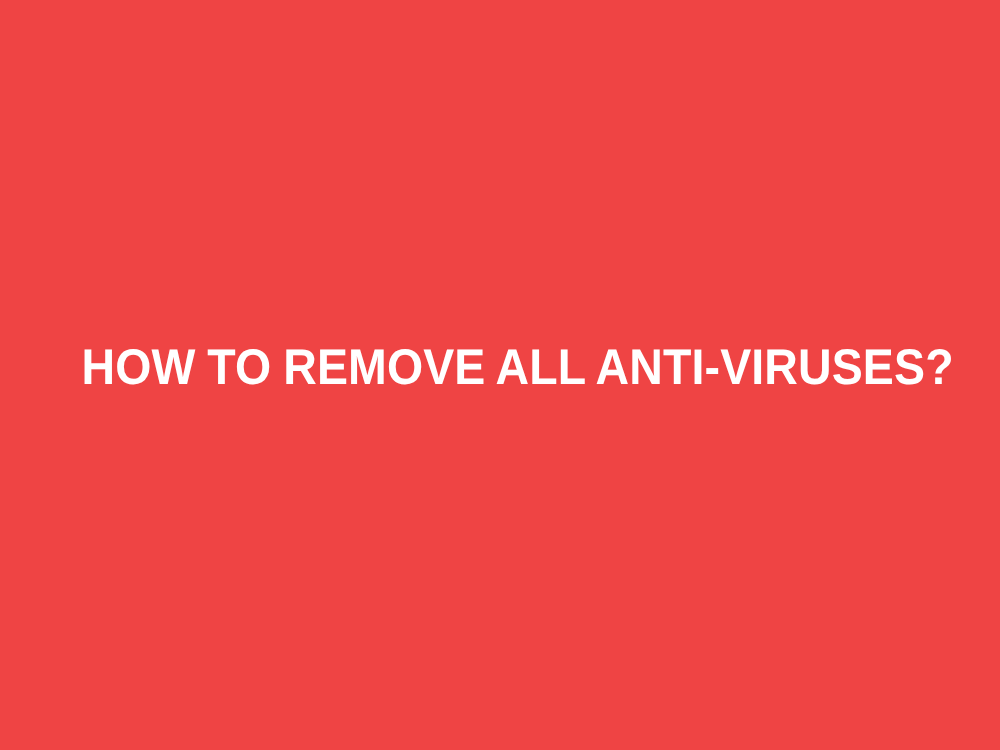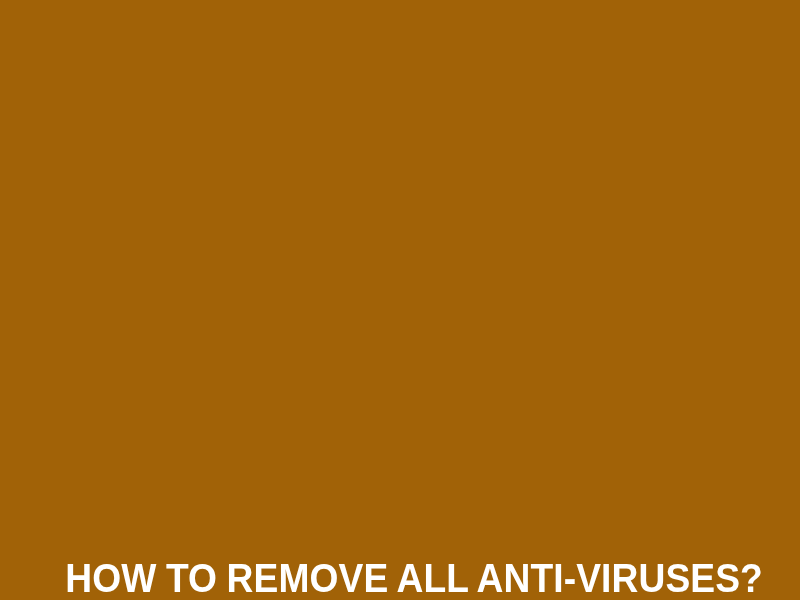--- a/index.html
+++ b/index.html
@@ -50,20 +50,20 @@
     text-transform: uppercase;
     white-space: nowrap;
     
     transform: scaleX(0.93);
     transform-origin: center center;
   }
 </style>
 </head>
 <body>
 
-<div class="title-card" style="background-color: #a16207; align-items: flex-end;">
+<div class="title-card" style="background-color: #ef4444;">
 
   <div class="headline-wrap">
 
     <h1 class="headline" style="color: rgb(255, 255, 255);">HOW TO REMOVE ALL ANTI-VIRUSES?</h1>
 
   </div>
 </div>
 
 </body></html>

